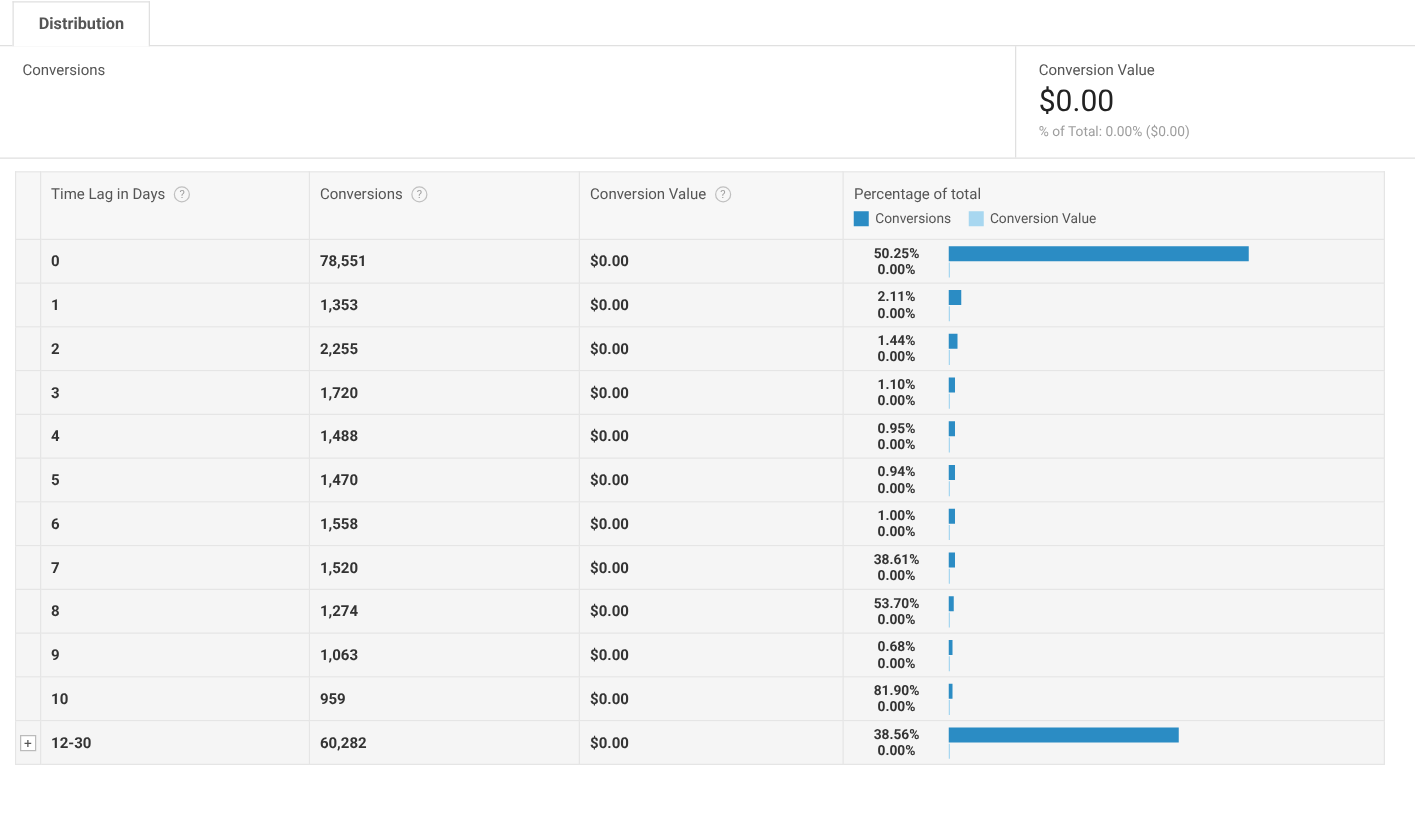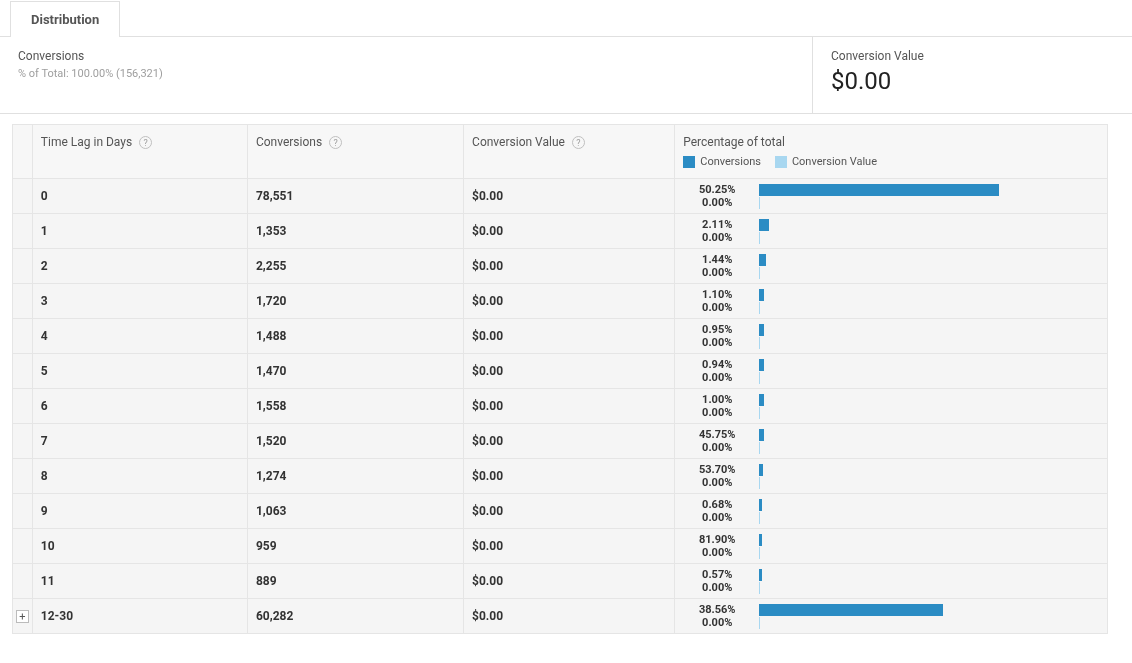--- a/index.html
+++ b/index.html
@@ -173,25 +173,25 @@
 
 <div class="container">
 
   <div class="tabs">
     <div class="tab">Distribution</div>
   </div>
 
   <div class="summary-row">
     <div class="summary-cell left">
       <div class="summary-label">Conversions</div>
-      <div class="summary-sub">% of Total: 100.00% (156,321)</div>
     </div>
     <div class="summary-cell right">
       <div class="summary-label">Conversion Value</div>
       <div class="summary-value">$0.00</div>
+      <div class="summary-sub">% of Total: 0.00% ($0.00)</div>
     </div>
   </div>
 
   <div class="table-wrap">
     <table>
       <thead>
         <tr>
           <th class="expand-head"></th>
           <th>
             <span>Time Lag in Days</span>
@@ -361,21 +361,21 @@
               </div>
             </td>
           </tr>
           <tr class="data-row">
             <td class="expand-cell"></td>
             <td class="col-lag">7</td>
             <td class="col-conv">1,520</td>
             <td class="col-val">$0.00</td>
             <td class="col-pct">
               <div class="pct-row">
-                <div class="pct-label">45.75%</div>
+                <div class="pct-label">38.61%</div>
                 <div class="pct-bar-bg">
                   <div class="pct-bar bar-conv" style="width: 1.36%;"></div>
                 </div>
               </div>
               <div class="pct-row">
                 <div class="pct-label">0.00%</div>
                 <div class="pct-bar-bg">
                   <div class="pct-bar bar-val" style="width: 0%;"></div>
                 </div>
               </div>
@@ -424,40 +424,20 @@
           <tr class="data-row">
             <td class="expand-cell"></td>
             <td class="col-lag">10</td>
             <td class="col-conv">959</td>
             <td class="col-val">$0.00</td>
             <td class="col-pct">
               <div class="pct-row">
                 <div class="pct-label">81.90%</div>
                 <div class="pct-bar-bg">
                   <div class="pct-bar bar-conv" style="width: 0.86%;"></div>
-                </div>
-              </div>
-              <div class="pct-row">
-                <div class="pct-label">0.00%</div>
-                <div class="pct-bar-bg">
-                  <div class="pct-bar bar-val" style="width: 0%;"></div>
-                </div>
-              </div>
-            </td>
-          </tr>
-          <tr class="data-row">
-            <td class="expand-cell"></td>
-            <td class="col-lag">11</td>
-            <td class="col-conv">889</td>
-            <td class="col-val">$0.00</td>
-            <td class="col-pct">
-              <div class="pct-row">
-                <div class="pct-label">0.57%</div>
-                <div class="pct-bar-bg">
-                  <div class="pct-bar bar-conv" style="width: 0.8%;"></div>
                 </div>
               </div>
               <div class="pct-row">
                 <div class="pct-label">0.00%</div>
                 <div class="pct-bar-bg">
                   <div class="pct-bar bar-val" style="width: 0%;"></div>
                 </div>
               </div>
             </td>
           </tr>

